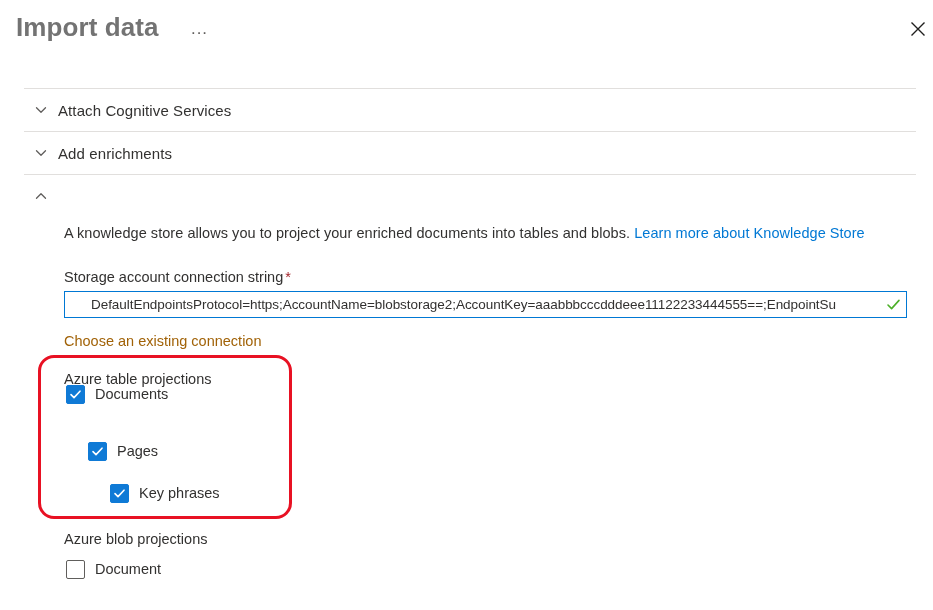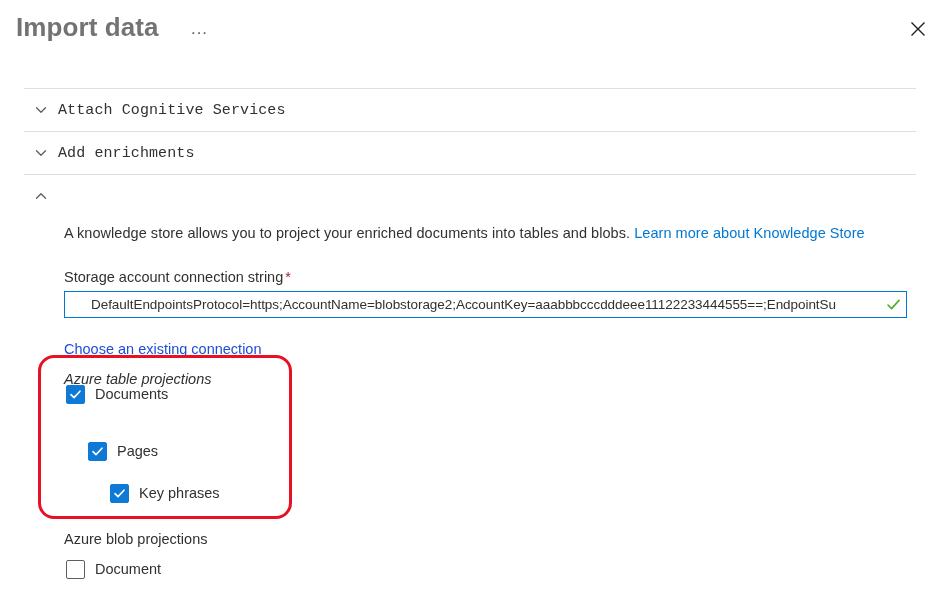--- a/index.html
+++ b/index.html
@@ -103,21 +103,20 @@
     align-items: center;
     justify-content: center;
     flex: 0 0 34px;
   }
   .chev svg { display: block; }
   .section-label {
     font-size: 15px;
     color: #323130;
     white-space: nowrap;
     letter-spacing: 0.1px;
-    font-family: Liberation Mono, monospace;
   }
 
   
   .desc {
     position: absolute;
     left: 64px;
     top: 225px;
     font-size: 14.5px;
     color: #323130;
     white-space: nowrap;
@@ -172,23 +171,23 @@
     display: flex;
     align-items: center;
     justify-content: center;
     padding-right: 4px;
   }
   .validate-ok svg { display: block; }
 
   .choose-link {
     position: absolute;
     left: 64px;
-    top: 341px;
-    font-size: 14.5px;
-    color: #1d4ed8;
+    top: 333px;
+    font-size: 14.5px;
+    color: #a16207;
     text-decoration: none;
     cursor: pointer;
     white-space: nowrap;
   }
 
   
   .annotation-box {
     position: absolute;
     left: 38px;
     top: 355px;
@@ -199,21 +198,21 @@
     pointer-events: none;
   }
 
   
   .group-title {
     position: absolute;
     font-size: 14.5px;
     color: #323130;
     white-space: nowrap;
   }
-  .group-title.table-proj { left: 64px; top: 371px; font-style: italic; }
+  .group-title.table-proj { left: 64px; top: 371px; }
   .group-title.blob-proj  { left: 64px; top: 531px; }
 
   .cb-row {
     position: absolute;
     display: flex;
     align-items: center;
     cursor: pointer;
     height: 20px;
   }
   .cb-row.r-documents  { left: 66px; top: 384px; }

